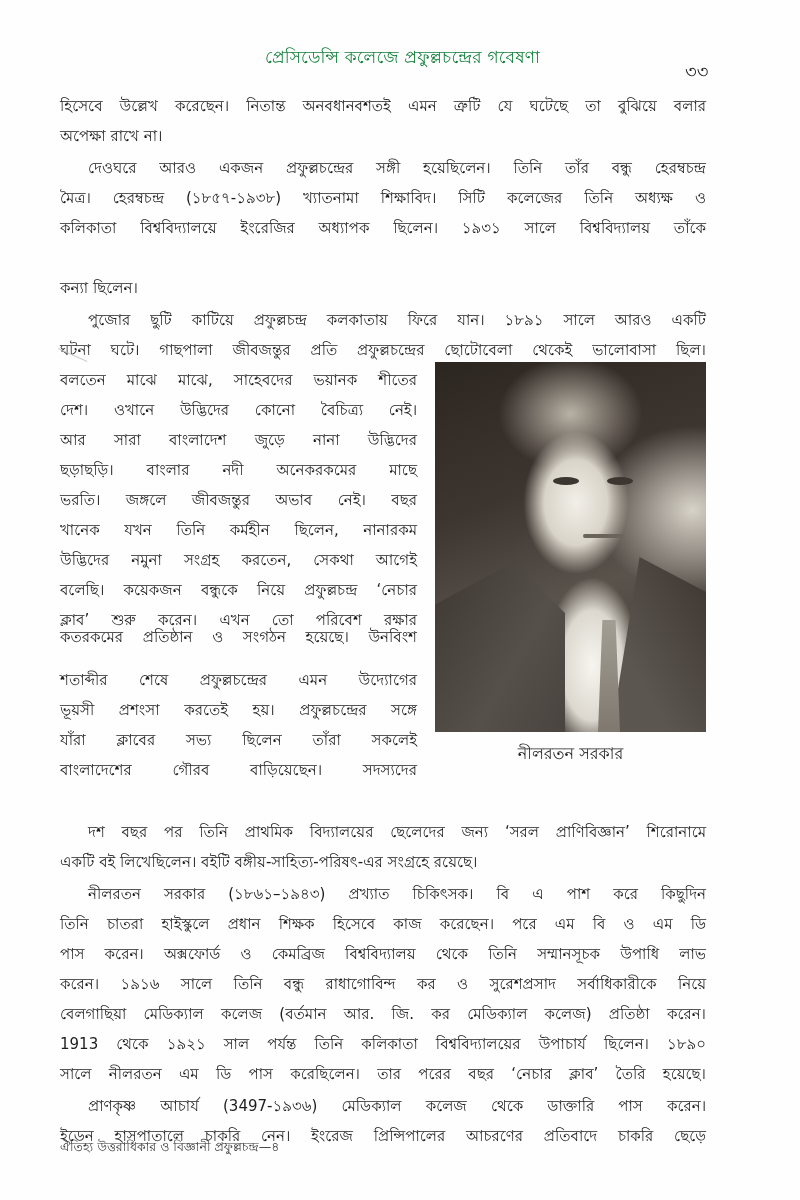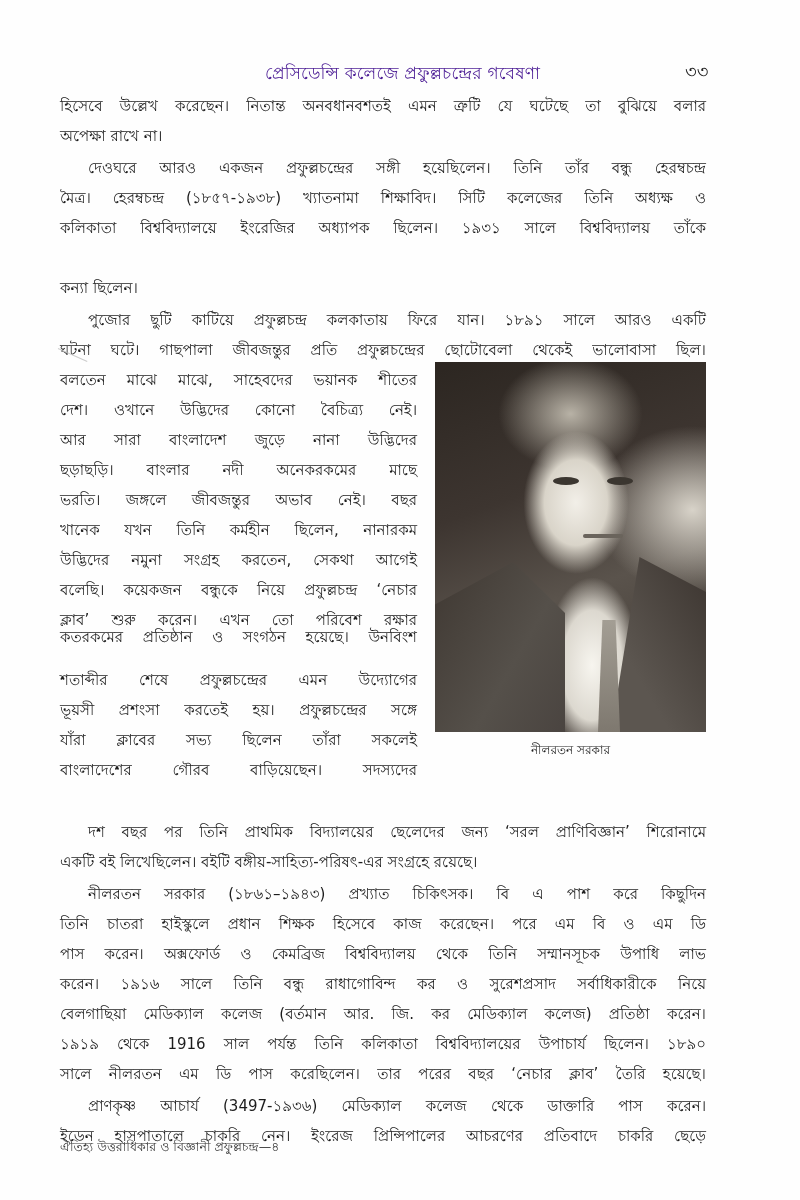--- a/index.html
+++ b/index.html
@@ -16,24 +16,24 @@
       color: #1a1a1a;
     }
     .page {
       position: absolute;
       left: 0; top: 0;
       width: 800px; height: 1200px;
       background: #fefefe;
     }
     .running-head {
       position: absolute;
-      top: 60px;
+      top: 44px;
       left: 265px;
       font-size: 17px;
-      color: #4c1d95;
+      color: #15803d;
       letter-spacing: 0.2px;
     }
     .page-number {
       position: absolute;
       top: 58px;
       left: 685px;
       font-size: 18px;
       color: #222;
     }
     .line {
@@ -98,21 +98,21 @@
       width: 22px; height: 112px;
       background: linear-gradient(180deg, #a39e94 0%, #7e786f 100%);
       clip-path: polygon(20% 0, 80% 0, 100% 100%, 0 100%);
     }
     .caption {
       position: absolute;
       top: 741px;
       left: 435px;
       width: 271px;
       text-align: center;
-      font-size: 12px;
+      font-size: 16px;
       color: #222;
     }
     .footer {
       position: absolute;
       top: 1138px;
       left: 60px;
       font-size: 12.5px;
       color: #333;
     }
     .pencil-mark {
@@ -171,19 +171,19 @@
   </div>
   <div class="caption">নীলরতন সরকার</div>
 
   <div class="line indent" style="top:820px">দশ বছর পর তিনি প্রাথমিক বিদ্যালয়ের ছেলেদের জন্য ‘সরল প্রাণিবিজ্ঞান’ শিরোনামে</div>
   <div class="line last" style="top:850px">একটি বই লিখেছিলেন। বইটি বঙ্গীয়-সাহিত্য-পরিষৎ-এর সংগ্রহে রয়েছে।</div>
   <div class="line indent" style="top:882px">নীলরতন সরকার (১৮৬১–১৯৪৩) প্রখ্যাত চিকিৎসক। বি এ পাশ করে কিছুদিন</div>
   <div class="line" style="top:912px">তিনি চাতরা হাইস্কুলে প্রধান শিক্ষক হিসেবে কাজ করেছেন। পরে এম বি ও এম ডি</div>
   <div class="line" style="top:942px">পাস করেন। অক্সফোর্ড ও কেমব্রিজ বিশ্ববিদ্যালয় থেকে তিনি সম্মানসূচক উপাধি লাভ</div>
   <div class="line" style="top:972px">করেন। ১৯১৬ সালে তিনি বন্ধু রাধাগোবিন্দ কর ও সুরেশপ্রসাদ সর্বাধিকারীকে নিয়ে</div>
   <div class="line" style="top:1002px">বেলগাছিয়া মেডিক্যাল কলেজ (বর্তমান আর. জি. কর মেডিক্যাল কলেজ) প্রতিষ্ঠা করেন।</div>
-  <div class="line" style="top:1032px">১৯১৯ থেকে 1916 সাল পর্যন্ত তিনি কলিকাতা বিশ্ববিদ্যালয়ের উপাচার্য ছিলেন। ১৮৯০</div>
+  <div class="line" style="top:1032px">1913 থেকে ১৯২১ সাল পর্যন্ত তিনি কলিকাতা বিশ্ববিদ্যালয়ের উপাচার্য ছিলেন। ১৮৯০</div>
   <div class="line" style="top:1062px">সালে নীলরতন এম ডি পাস করেছিলেন। তার পরের বছর ‘নেচার ক্লাব’ তৈরি হয়েছে।</div>
   <div class="line indent" style="top:1094px">প্রাণকৃষ্ণ আচার্য (3497-১৯৩৬) মেডিক্যাল কলেজ থেকে ডাক্তারি পাস করেন।</div>
   <div class="line" style="top: 1124px;">ইডেন হাসপাতালে চাকরি নেন। ইংরেজ প্রিন্সিপালের আচরণের প্রতিবাদে চাকরি ছেড়ে</div>
 
   <div class="footer">ঐতিহ্য উত্তরাধিকার ও বিজ্ঞানী প্রফুল্লচন্দ্র—৪</div>
 </div>
 
 </body></html>

